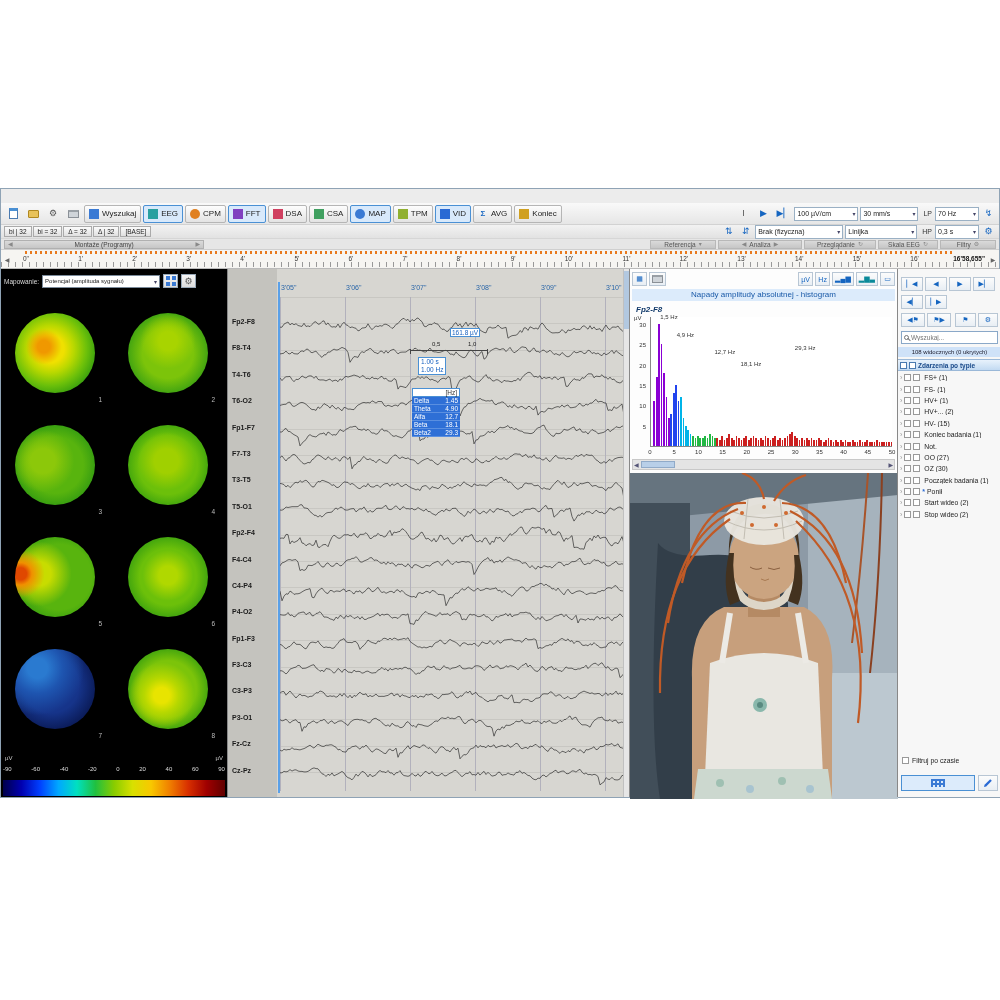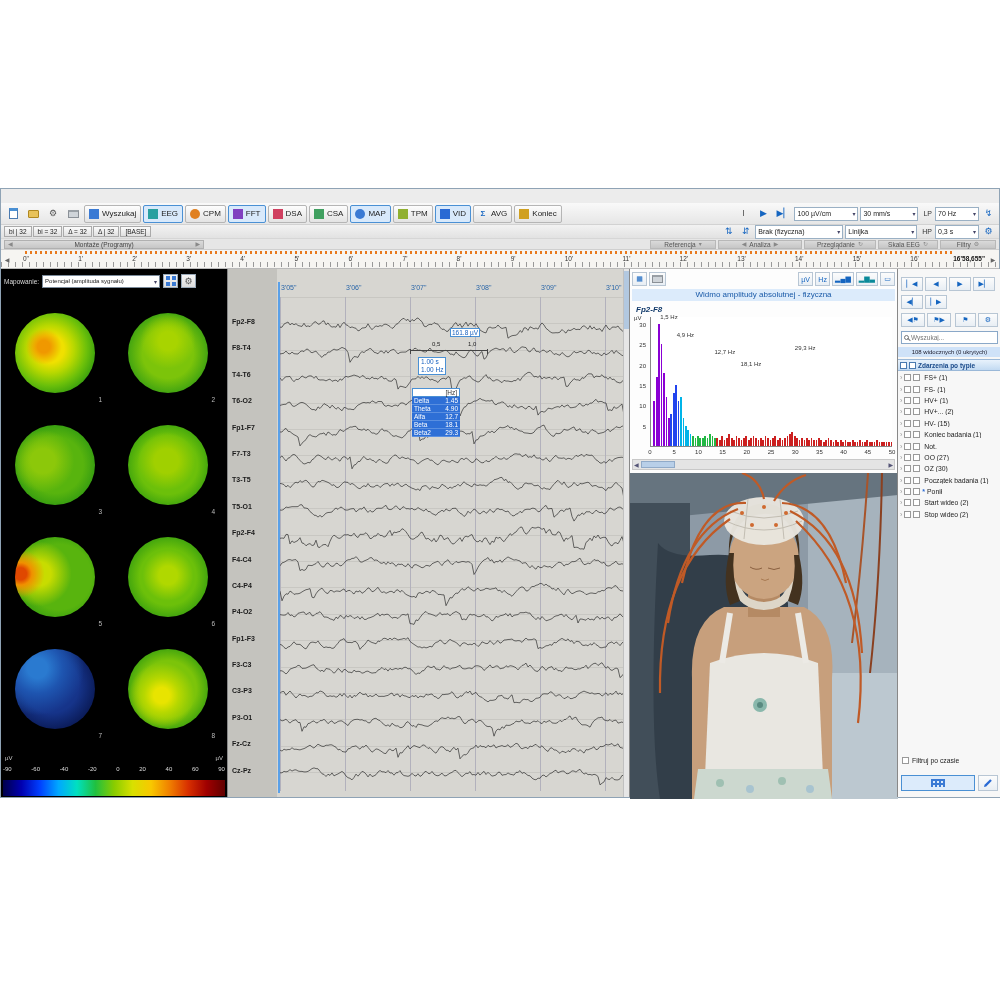--- a/index.html
+++ b/index.html
@@ -581,21 +581,21 @@
         <button class="hbtn">
             <span class="blue">▂▄▆</span>
           </button>
         <button class="hbtn">
             <span class="teal">▂▆▃</span>
           </button>
         <button class="hbtn">
             <span class="blue">▭</span>
           </button>
       </div>
-      <div class="hist-title">Widmo amplitudy absolutnej - fizyczna</div>
+      <div class="hist-title">Napady amplitudy absolutnej - histogram</div>
       <div class="hist-ch">Fp2-F8</div>
       <span class="hist-uv">µV</span>
       <div id="hist-yaxis">
           <span class="ytick" style="bottom: 17.3px;">5</span>
           <span class="ytick" style="bottom: 37.6px;">10</span>
           <span class="ytick" style="bottom: 57.9px;">15</span>
           <span class="ytick" style="bottom: 78.3px;">20</span>
           <span class="ytick" style="bottom: 98.6px;">25</span>
           <span class="ytick" style="bottom: 118.9px;">30</span>
         </div>

